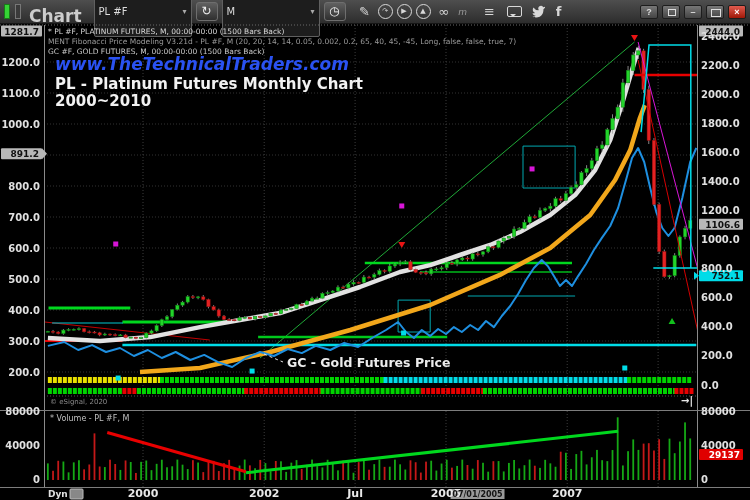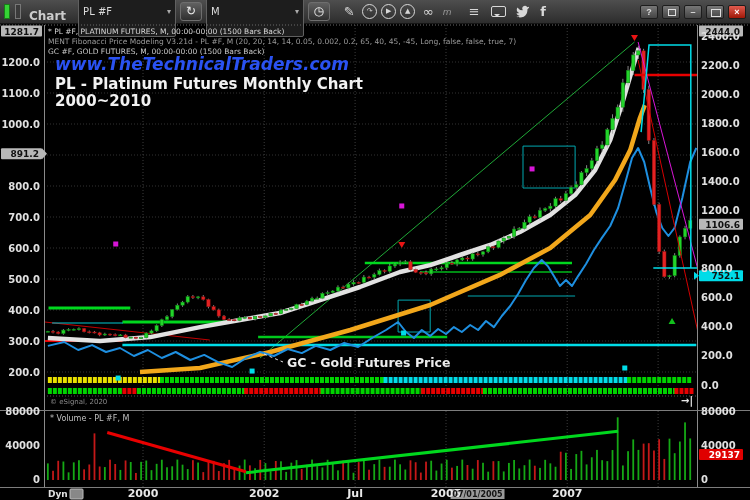--- a/index.html
+++ b/index.html
@@ -3,21 +3,21 @@
 <meta charset="utf-8">
 <style>
   html,body{margin:0;padding:0;background:#000;width:750px;height:500px;overflow:hidden;
             font-family:"DejaVu Sans","Liberation Sans",sans-serif;}
   .app{width:750px;height:500px;position:relative;background:#000;}
   
   .toolbar{height:24px;background:linear-gradient(#4e4e4e,#2d2d2d);display:flex;align-items:center;
            padding:0 4px;gap:4px;border-bottom:1px solid #151515;box-sizing:border-box;}
   .run-ind{width:4px;height:13px;background:#35d435;border:1px solid #1a7a1a;margin-right:1px;}
   .run-ind2{width:4px;height:13px;background:#3a3a3a;border:1px solid #777;}
-  .tb-label{color:#ccc;font-size:12px;font-weight:bold;margin:9px 8px 0 4px;}
+  .tb-label{color:#ccc;font-size:17px;font-weight:bold;margin:9px 8px 0 4px;}
   .tb-select{width:88px;height:17px;background:#1d1d1d;border:1px solid #606060;border-radius:2px;
              color:#ddd;font-size:10px;display:flex;align-items:center;padding:16px 4px;justify-content:space-between;}
   .tb-select .caret{color:#aaa;font-size:8px;}
   .tb-btn{width:22px;height:19px;background:linear-gradient(#616161,#2f2f2f);border:1px solid #6e6e6e;
           border-radius:3px;color:#eee;font-size:12px;line-height:17px;text-align:center;padding:0;}
   .tb-ico{color:#d8d8d8;font-size:13px;width:18px;text-align:center;}
   .tb-ico.circ{width:13px;height:13px;border:1.5px solid #d8d8d8;border-radius:50%;font-size:7px;
                line-height:13px;display:inline-block;}
   .tb-ico.m{font-size:9px;color:#9a9a9a;font-style:italic;width:12px;}
   .chat-bubble{width:13px;height:9px;border:1.5px solid #d8d8d8;border-radius:2px;position:relative;display:inline-block;}

